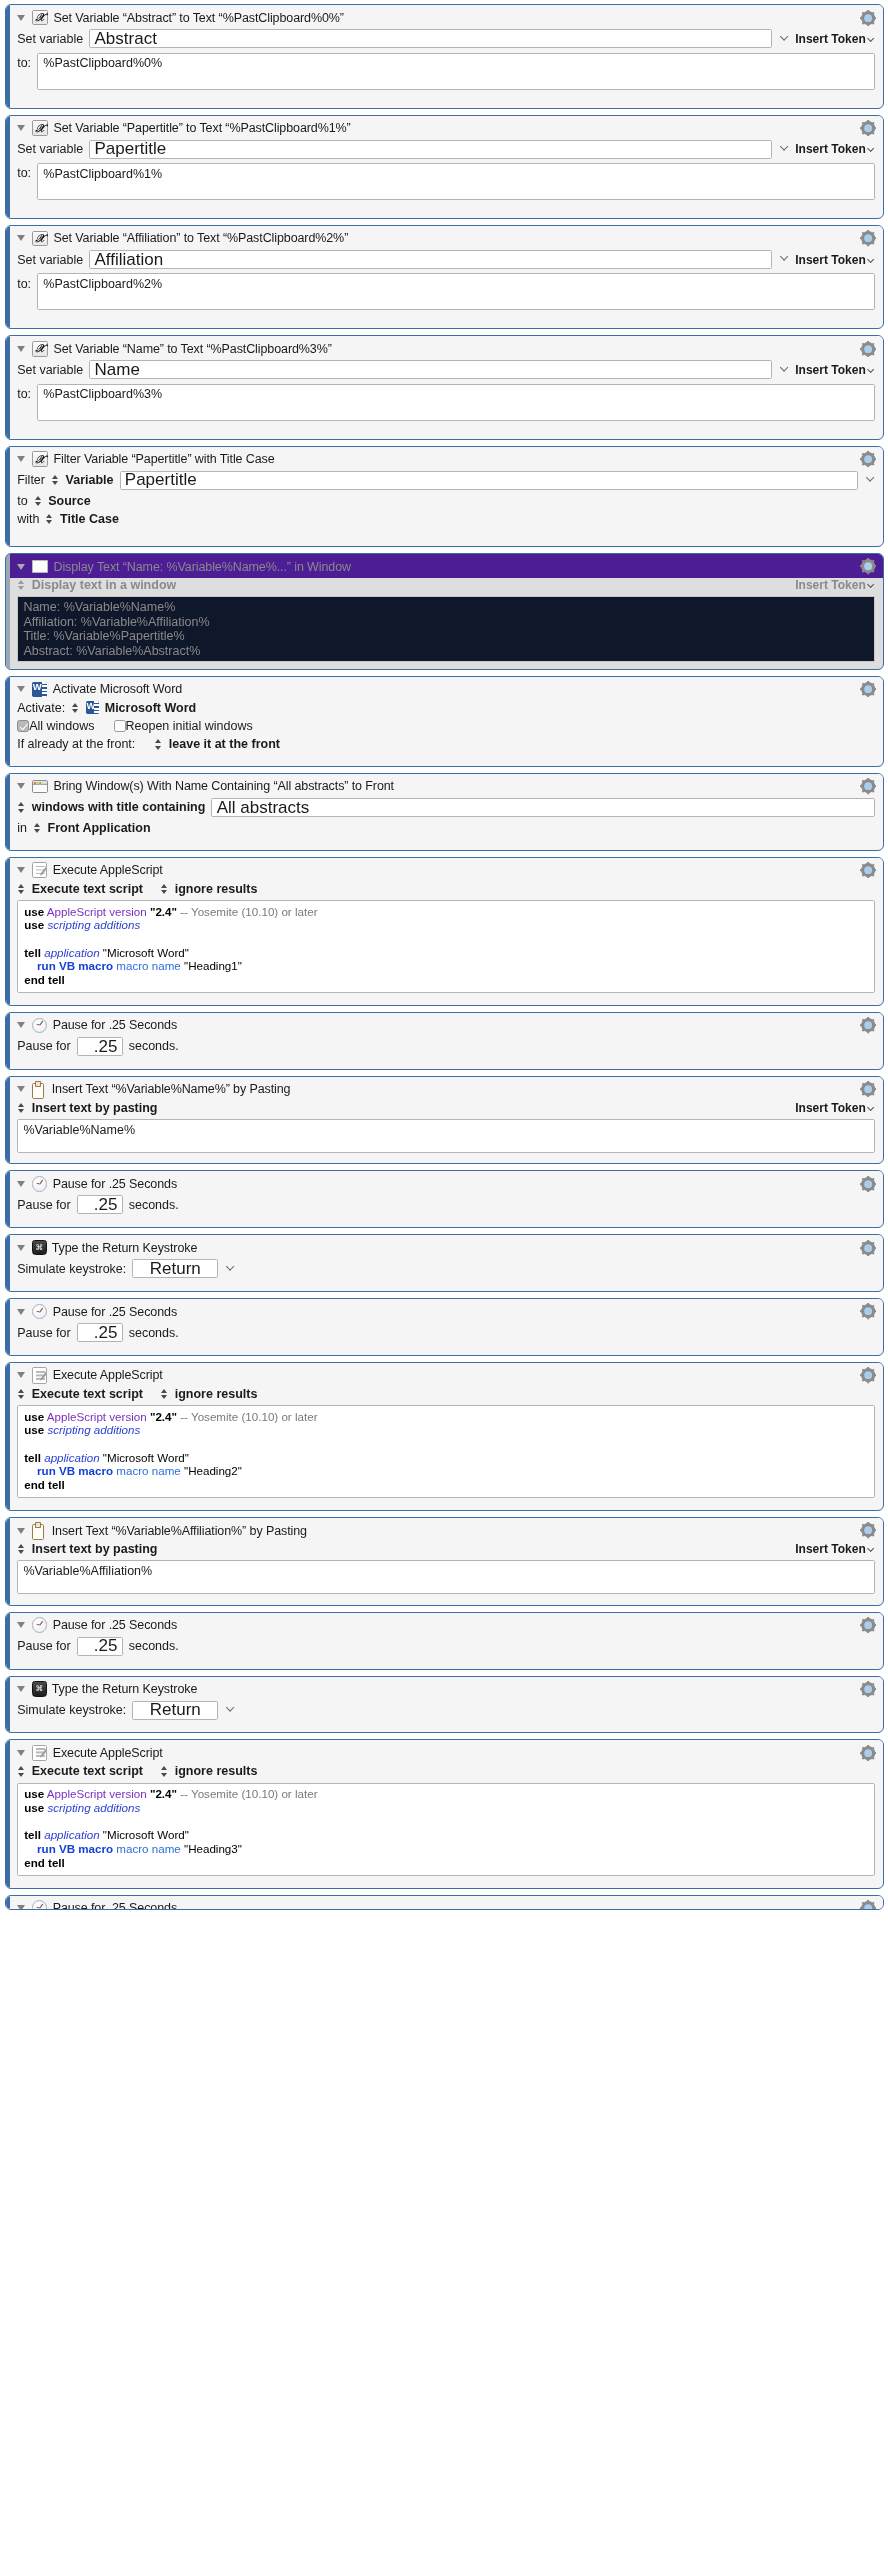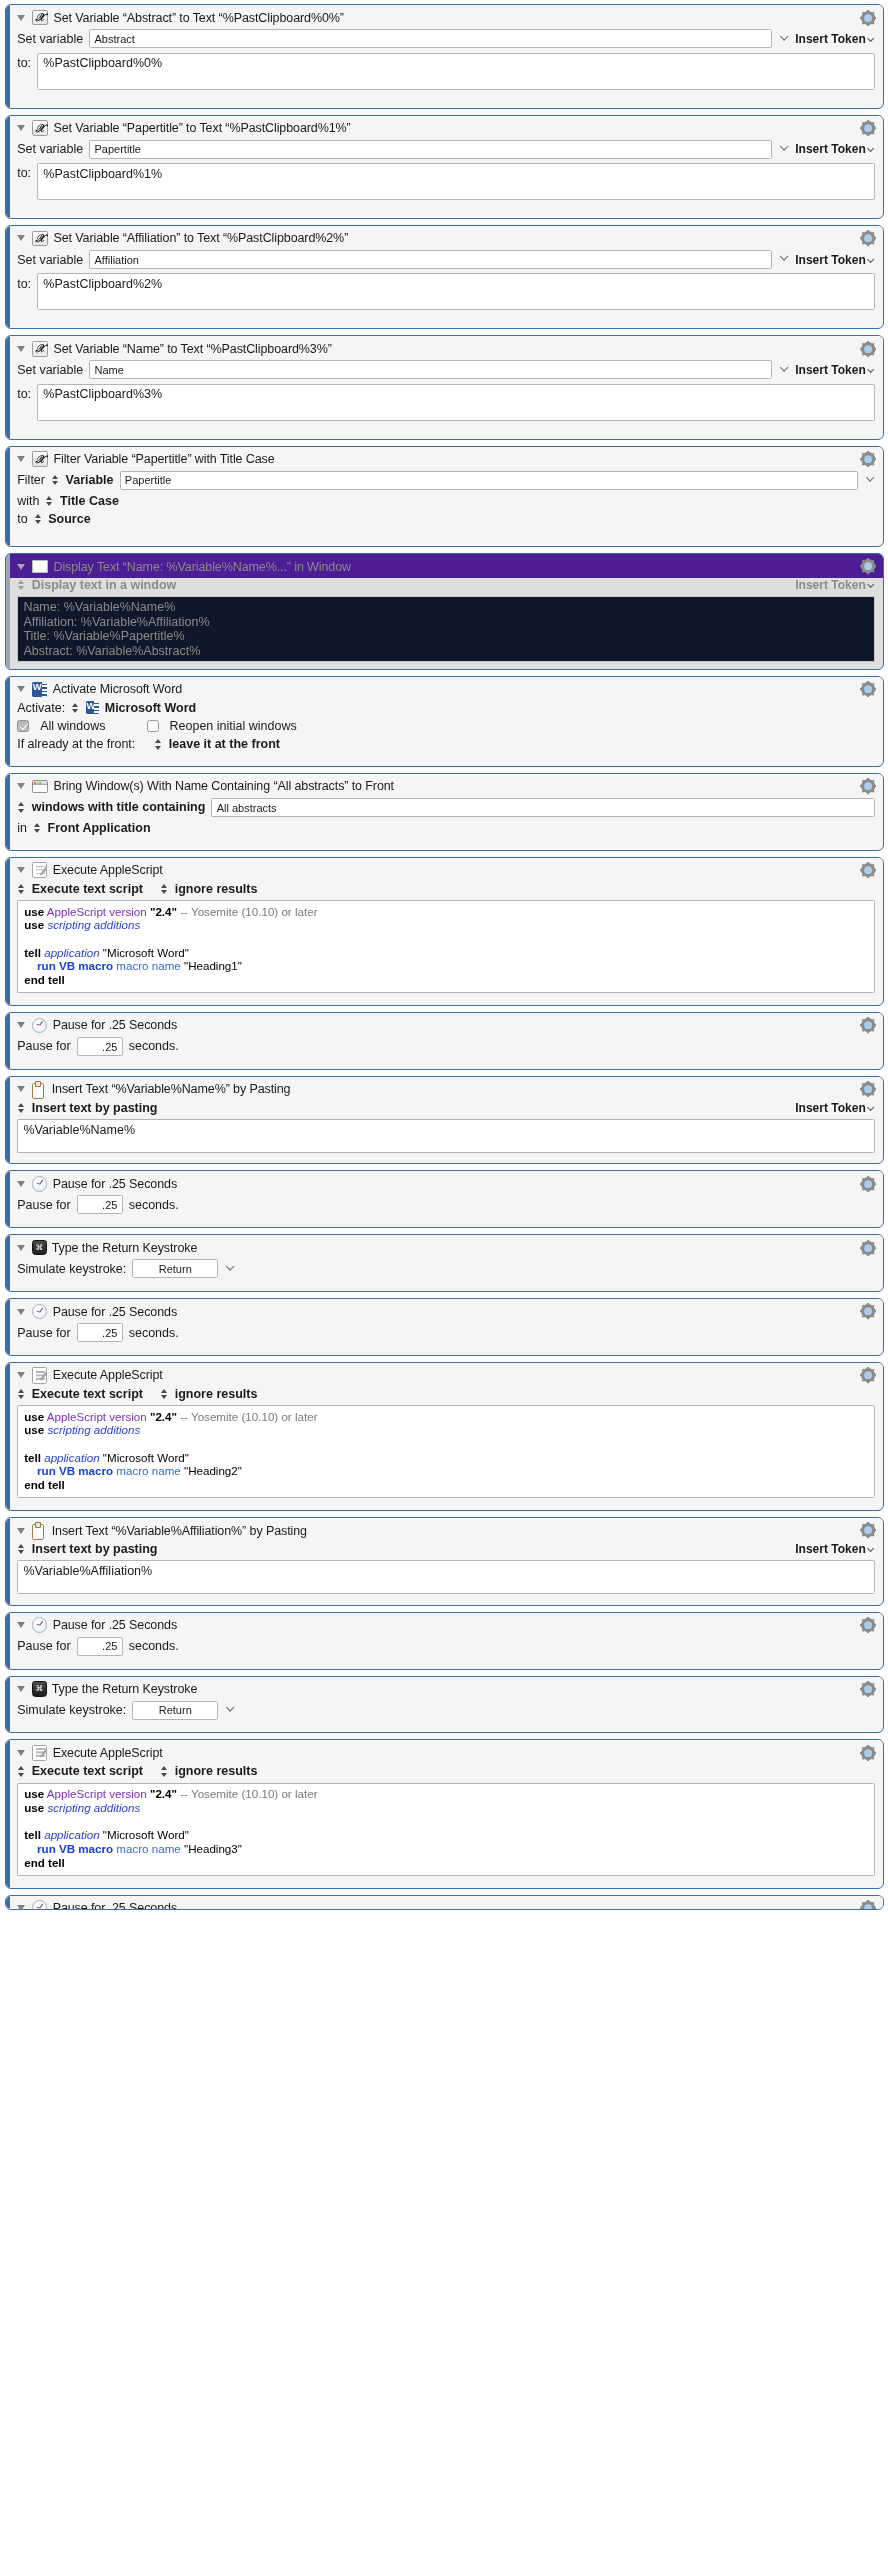--- a/index.html
+++ b/index.html
@@ -72,21 +72,21 @@
   .lbl { font-size: 12.5px; color: #1a1a1a; white-space: nowrap; }
   .lbl.b { font-weight: bold; }
   .action.disabled .lbl { color: #8a8a8a; }
 
   
   .tf {
     background: #ffffff;
     border: 0.9px solid #b4b4b4;
     border-radius: 1.7px;
     padding: 1.7px 4.3px;
-    font-size: 11px; color: #1a1a1a;
+    font-size: 17px; color: #1a1a1a;
     height: 19px; line-height: 14.6px;
     overflow: hidden; white-space: nowrap;
   }
   .tf.grow { flex: 1 1 auto; min-width: 0; }
 
   
   .ta {
     background: #ffffff;
     border: 0.9px solid #b4b4b4;
     border-radius: 1.7px;
@@ -476,28 +476,28 @@
       </div>
       <div class="body">
         <div class="row">
           <span class="lbl">Filter</span>
           <span class="updown"></span>
           <span class="lbl b">Variable</span>
           <div class="tf grow">Papertitle</div>
           <span class="chev"></span>
         </div>
         <div class="row">
+          <span class="lbl">to</span>
+          <span class="updown"></span>
+          <span class="lbl b">Source</span>
+        </div>
+        <div class="row">
           <span class="lbl">with</span>
           <span class="updown"></span>
           <span class="lbl b">Title Case</span>
-        </div>
-        <div class="row">
-          <span class="lbl">to</span>
-          <span class="updown"></span>
-          <span class="lbl b">Source</span>
         </div>
         <div style="height: 8.6px;"></div>
       </div>
     </div>
     <div class="action disabled">
       <div class="title-row">
         <span class="disclosure">
           <i></i>
         </span>
         <span class="act-icon ic-blank"></span>
@@ -560,21 +560,21 @@
           </svg>
         </span>
       </div>
       <div class="body">
         <div class="row">
           <span class="lbl">Activate:</span>
           <span class="updown"></span>
           <span class="act-icon ic-word" style="width: 13px; height: 13px;"></span>
           <span class="lbl b">Microsoft Word</span>
         </div>
-        <div class="row" style="gap: 11px;">
+        <div class="row" style="gap: 0;">
           <span class="cbx on"></span>
           <span class="lbl">All windows</span>
           <span style="width: 19px;"></span>
           <span class="cbx"></span>
           <span class="lbl">Reopen initial windows</span>
         </div>
         <div class="row">
           <span class="lbl">If already at the front:</span>
           <span style="width: 6.9px;"></span>
           <span class="updown"></span>

